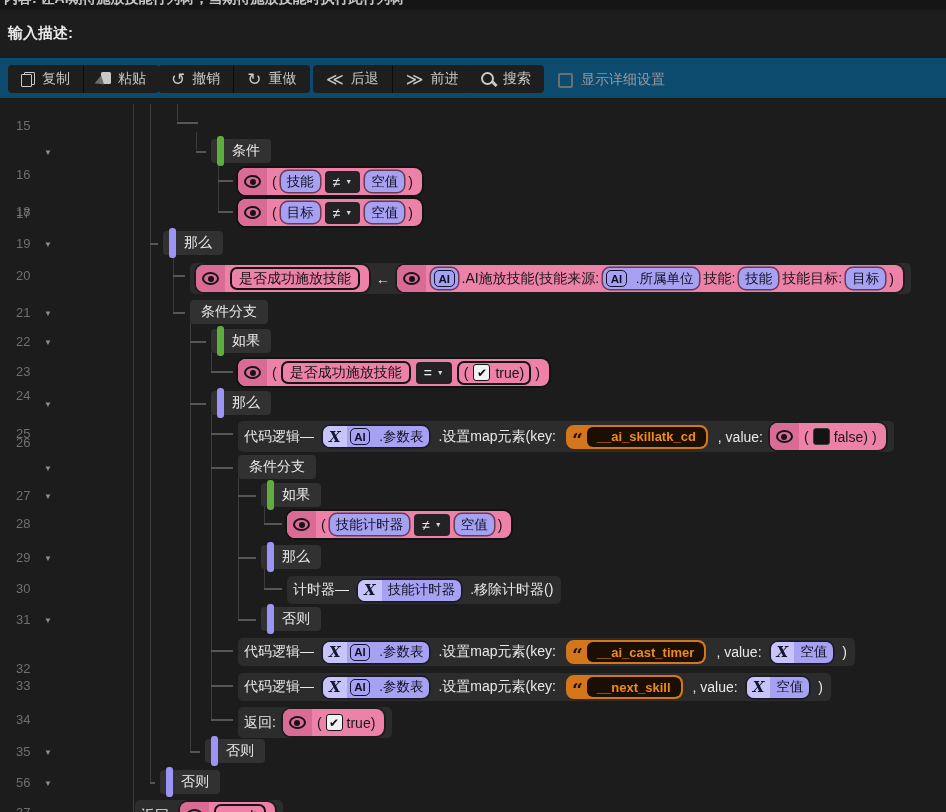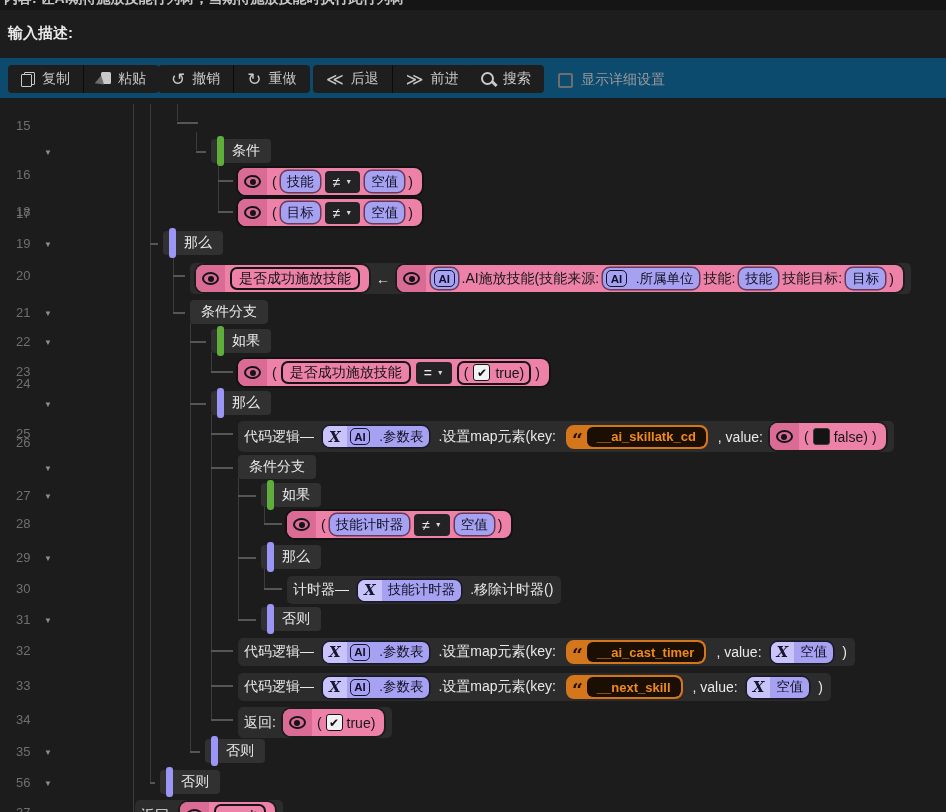--- a/index.html
+++ b/index.html
@@ -261,21 +261,21 @@
         <span class="grp">是否成功施放技能</span>
         <span class="op">=<span class="dc">▼</span></span>
         <span class="bgrp">
           <span>(</span>
           <span class="chk on">✔</span>
           <span>true)</span>
         </span>
         <span class="ptxt">)</span>
       </span>
     </div>
-    <div class="lnum" style="top: 376px;">24</div>
+    <div class="lnum" style="top: 388px;">24</div>
     <div class="gcaret" style="top: 400px;">▼</div>
     <div class="dashline" style="left: 190px; top: 403px; width: 16px;"></div>
     <div class="row" style="left: 211px; top: 391px;">
       <span class="lbl">
         <span class="bar bar-purple"></span>
         <span>那么</span>
       </span>
     </div>
     <div class="lnum" style="top: 426px;">25</div>
     <div class="dashline" style="left: 211px; top: 433px; width: 22px;"></div>
@@ -362,21 +362,21 @@
     </div>
     <div class="lnum" style="top: 612px;">31</div>
     <div class="gcaret" style="top: 616px;">▼</div>
     <div class="dashline" style="left: 238px; top: 619px; width: 18px;"></div>
     <div class="row" style="left: 261px; top: 607px;">
       <span class="lbl">
         <span class="bar bar-purple"></span>
         <span>否则</span>
       </span>
     </div>
-    <div class="lnum" style="top: 643px;">32</div>
+    <div class="lnum" style="top: 661px;">32</div>
     <div class="dashline" style="left: 211px; top: 650px; width: 22px;"></div>
     <div class="row" style="left: 238px; top: 638px;">
       <div class="chip">
         <span class="wtxt">代码逻辑—</span>
         <span class="pupill">
           <span class="xseg">X</span>
           <span class="aib">AI</span>
           <span class="putxt">.参数表</span>
         </span>
         <span class="wtxt">.设置map元素(key:</span>

